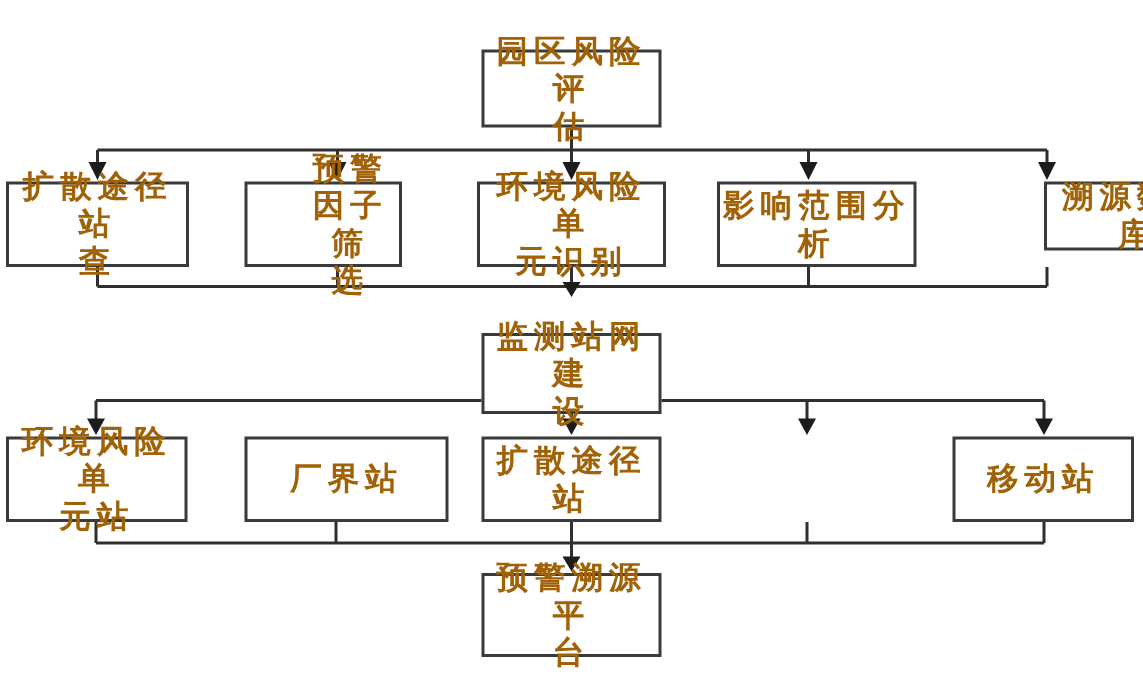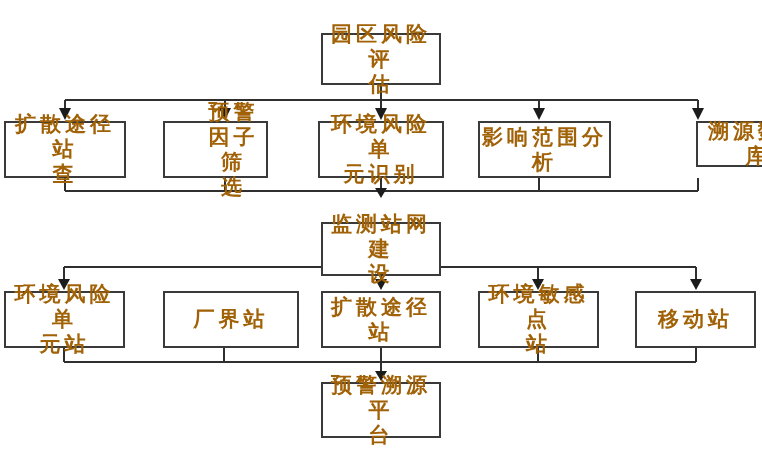--- a/index.html
+++ b/index.html
@@ -105,20 +105,18 @@
 析</div>
   <div class="node n-r2-4">溯源数据库</div>
 
   <div class="node n-mid">监测站网建
 设</div>
 
   <div class="node n-r4-0">环境风险单
 元站</div>
   <div class="node n-r4-1">厂界站</div>
   <div class="node n-r4-2">扩散途径站</div>
-  <div class="node n-r4-3">环境敏感点
-站</div>
   <div class="node n-bottom">预警溯源平
 台</div>
 
   <div class="node n-r4-4">移动站</div>
 
 </div>
 
 </body></html>

